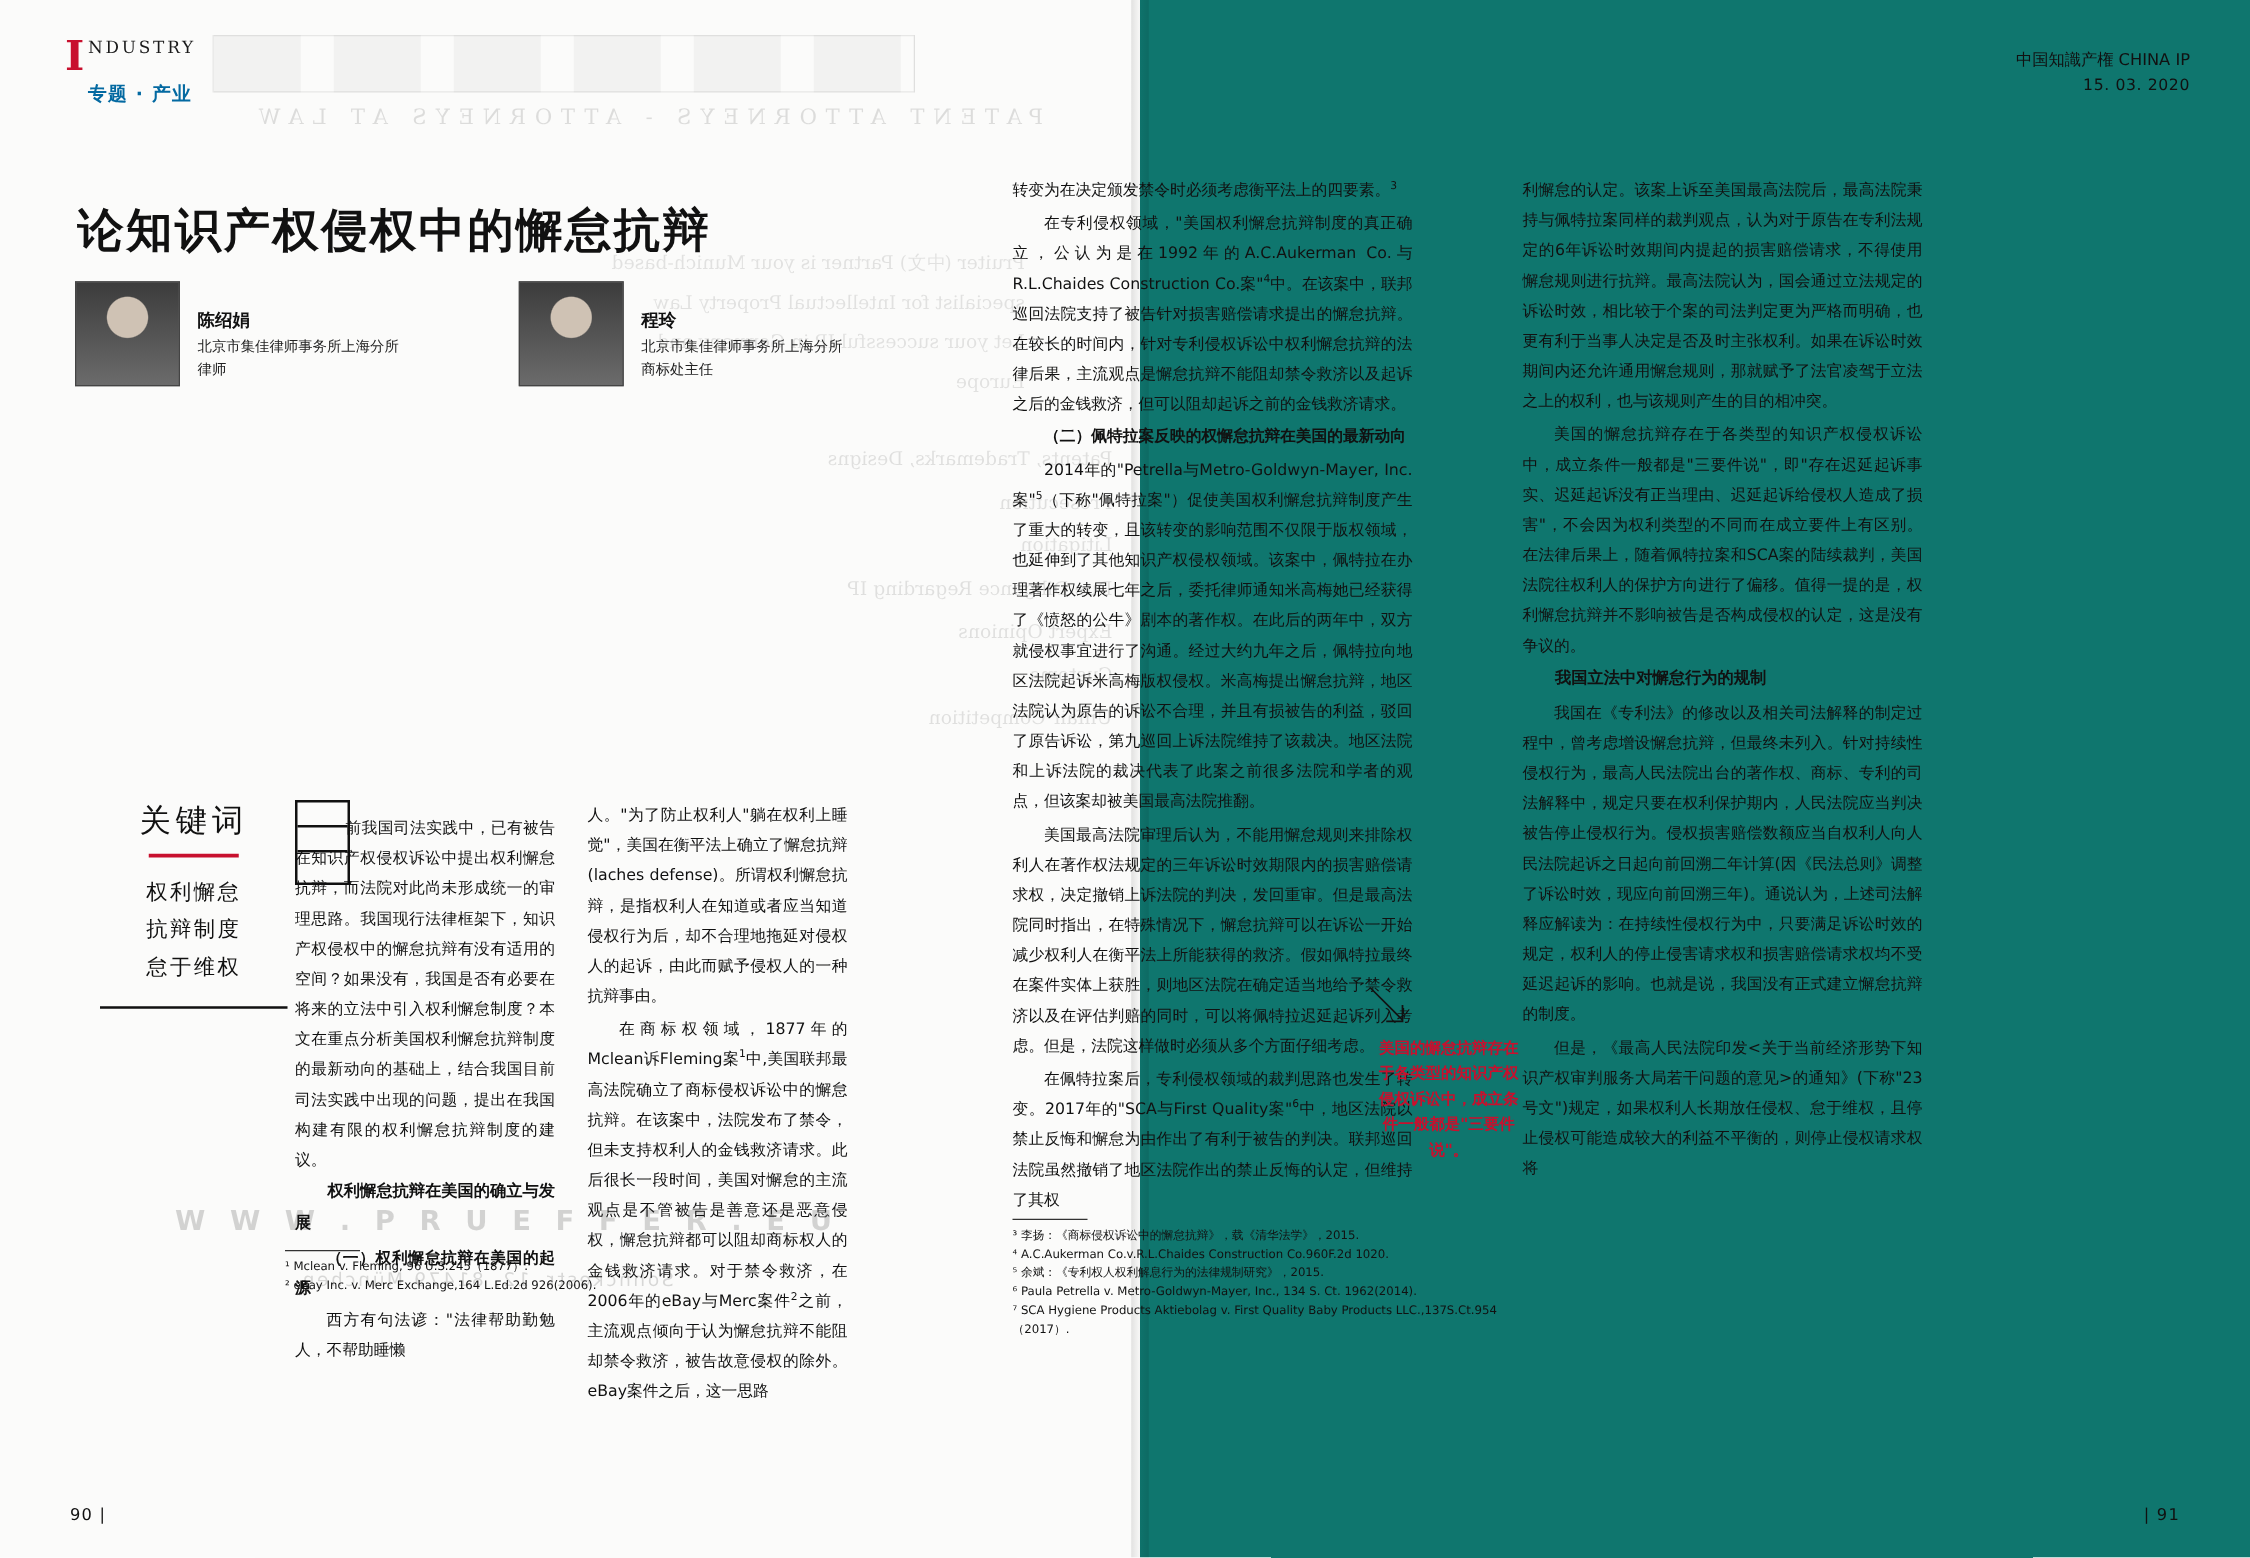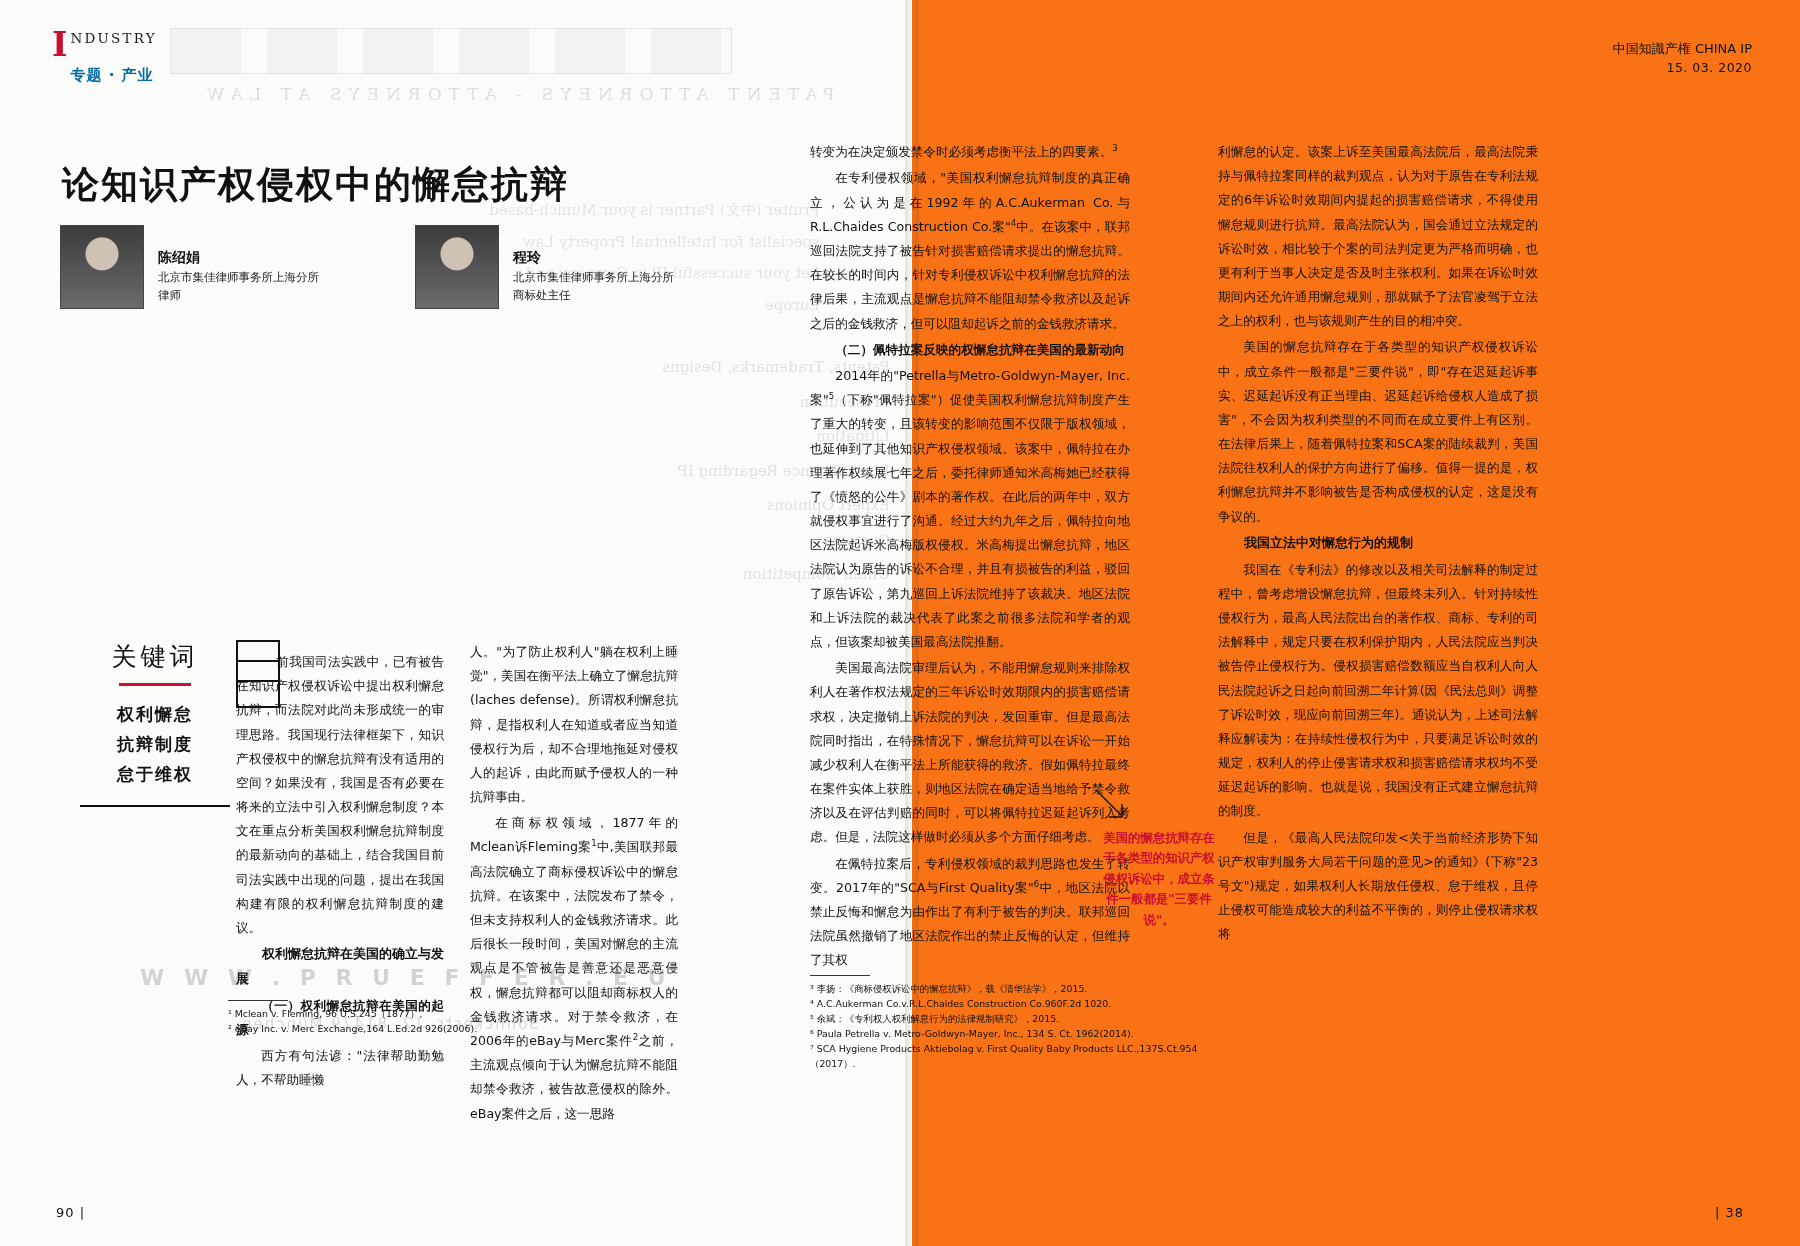--- a/index.html
+++ b/index.html
@@ -7,21 +7,21 @@
     width:1800px;height:1246px;
     background:#ffffff;
     font-family:"DejaVu Sans","Liberation Sans",sans-serif;
     color:#111;
     overflow:hidden;
     position:relative;
   }
   .spread{position:absolute;inset:0;display:flex;}
   .page{position:relative;height:100%;box-sizing:border-box;}
   .page-left{width:912px;background:#fbfbfa;}
-  .page-right{width:888px;background:#f97316;}
+  .page-right{width:888px;background:#0f766e;}
   .gutter{position:absolute;left:905px;top:0;width:14px;height:100%;
     background:linear-gradient(to right,rgba(0,0,0,0.10),rgba(0,0,0,0.02) 45%,rgba(0,0,0,0.10));}
 
   
   .masthead{position:absolute;left:52px;top:30px;display:flex;align-items:flex-start;}
   .mast-i{font-family:"DejaVu Serif","Liberation Serif",serif;font-size:33px;color:#c8102e;line-height:0.9;font-weight:700;}
   .mast-txt{margin-left:3px;}
   .mast-en{font-family:"DejaVu Serif","Liberation Serif",serif;font-size:13.5px;letter-spacing:2.2px;color:#1a1a1a;}
   .mast-cn{font-size:15px;letter-spacing:1px;color:#0369a1;margin-top:20px;font-weight:600;}
 
@@ -54,21 +54,21 @@
      color:rgba(0,0,0,0.10);font-family:"DejaVu Serif","Liberation Serif",serif;font-size:15px;
      line-height:2.1;transform:scaleX(-1);pointer-events:none;}
   .ghost-right{position:absolute;left:560px;top:350px;width:330px;
      color:rgba(0,0,0,0.11);font-family:"DejaVu Serif","Liberation Serif",serif;font-size:15px;line-height:2.3;
      transform:scaleX(-1);}
 
   
   .kw{position:absolute;left:80px;top:640px;width:150px;text-align:center;}
   .kw-title{font-size:25px;font-weight:400;letter-spacing:4px;color:#111;}
   .kw-rule{width:72px;height:3px;background:#c8102e;margin:10px auto 14px;}
-  .kw-item{font-size:17px;font-weight:700;letter-spacing:2px;color:#111;line-height:1.75;}
+  .kw-item{font-size:17px;font-weight:400;letter-spacing:2px;color:#111;line-height:1.75;}
   .kw-bottom{width:150px;height:2px;background:#111;margin-top:16px;}
 
   
   .dropcap{position:absolute;left:236px;top:640px;width:40px;height:64px;
      border:2px solid #111;}
   .dropcap:before,.dropcap:after{content:"";position:absolute;left:0;right:0;height:2px;background:#111;}
   .dropcap:before{top:18px;} .dropcap:after{top:38px;}
 
   
   .col{position:absolute;font-size:12.6px;line-height:1.92;color:#111;text-align:justify;}
@@ -197,21 +197,21 @@
     <div class="folio-l">90  |</div>
   </div>
 
   <div class="page page-right">
 
     <div class="rt-head">
       <div class="l1">中国知識产権 CHINA IP</div>
       <div class="l2">15. 03. 2020</div>
     </div>
 
-    <div class="folio-r">|  38</div>
+    <div class="folio-r">|  91</div>
   </div>
 
   <div class="gutter"></div>
 
   <div class="col c3">
     <p class="noind">转变为在决定颁发禁令时必须考虑衡平法上的四要素。<sup>3</sup></p>
     <p>在专利侵权领域，"美国权利懈怠抗辩制度的真正确立，公认为是在1992年的A.C.Aukerman Co.与R.L.Chaides Construction Co.案"<sup>4</sup>中。在该案中，联邦巡回法院支持了被告针对损害赔偿请求提出的懈怠抗辩。在较长的时间内，针对专利侵权诉讼中权利懈怠抗辩的法律后果，主流观点是懈怠抗辩不能阻却禁令救济以及起诉之后的金钱救济，但可以阻却起诉之前的金钱救济请求。</p>
     <p class="h4">（二）佩特拉案反映的权懈怠抗辩在美国的最新动向</p>
     <p>2014年的"Petrella与Metro-Goldwyn-Mayer, Inc.案"<sup>5</sup>（下称"佩特拉案"）促使美国权利懈怠抗辩制度产生了重大的转变，且该转变的影响范围不仅限于版权领域，也延伸到了其他知识产权侵权领域。该案中，佩特拉在办理著作权续展七年之后，委托律师通知米高梅她已经获得了《愤怒的公牛》剧本的著作权。在此后的两年中，双方就侵权事宜进行了沟通。经过大约九年之后，佩特拉向地区法院起诉米高梅版权侵权。米高梅提出懈怠抗辩，地区法院认为原告的诉讼不合理，并且有损被告的利益，驳回了原告诉讼，第九巡回上诉法院维持了该裁决。地区法院和上诉法院的裁决代表了此案之前很多法院和学者的观点，但该案却被美国最高法院推翻。</p>
     <p>美国最高法院审理后认为，不能用懈怠规则来排除权利人在著作权法规定的三年诉讼时效期限内的损害赔偿请求权，决定撤销上诉法院的判决，发回重审。但是最高法院同时指出，在特殊情况下，懈怠抗辩可以在诉讼一开始减少权利人在衡平法上所能获得的救济。假如佩特拉最终在案件实体上获胜，则地区法院在确定适当地给予禁令救济以及在评估判赔的同时，可以将佩特拉迟延起诉列入考虑。但是，法院这样做时必须从多个方面仔细考虑。</p>

